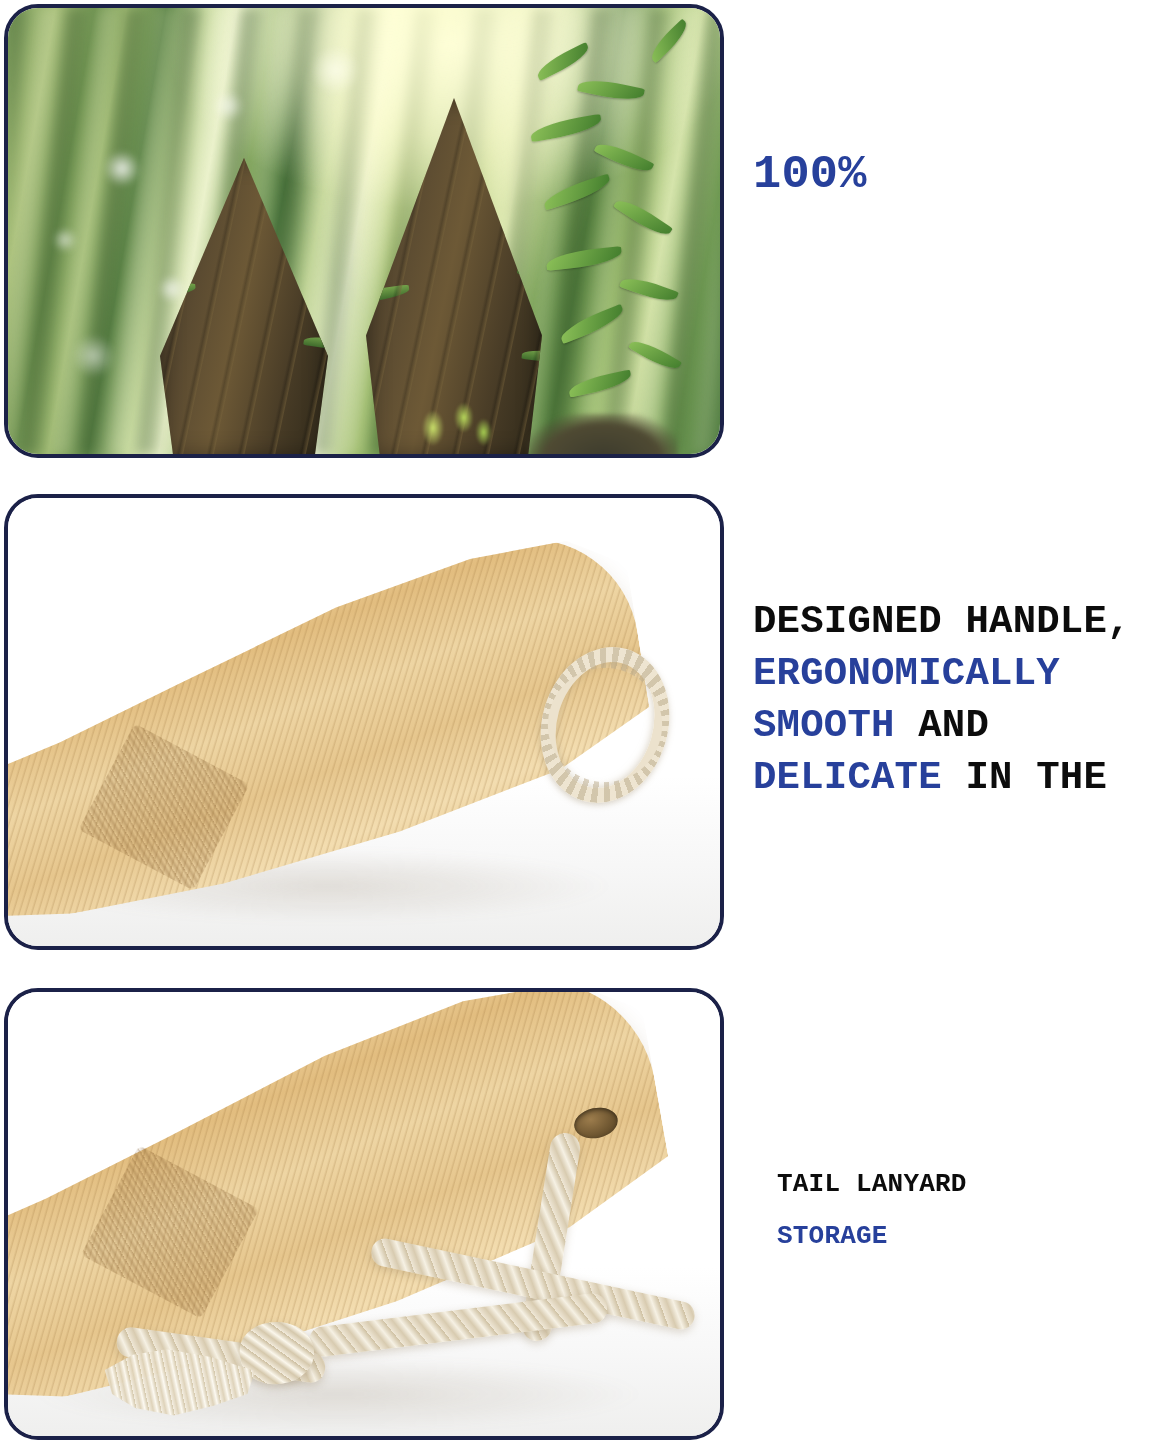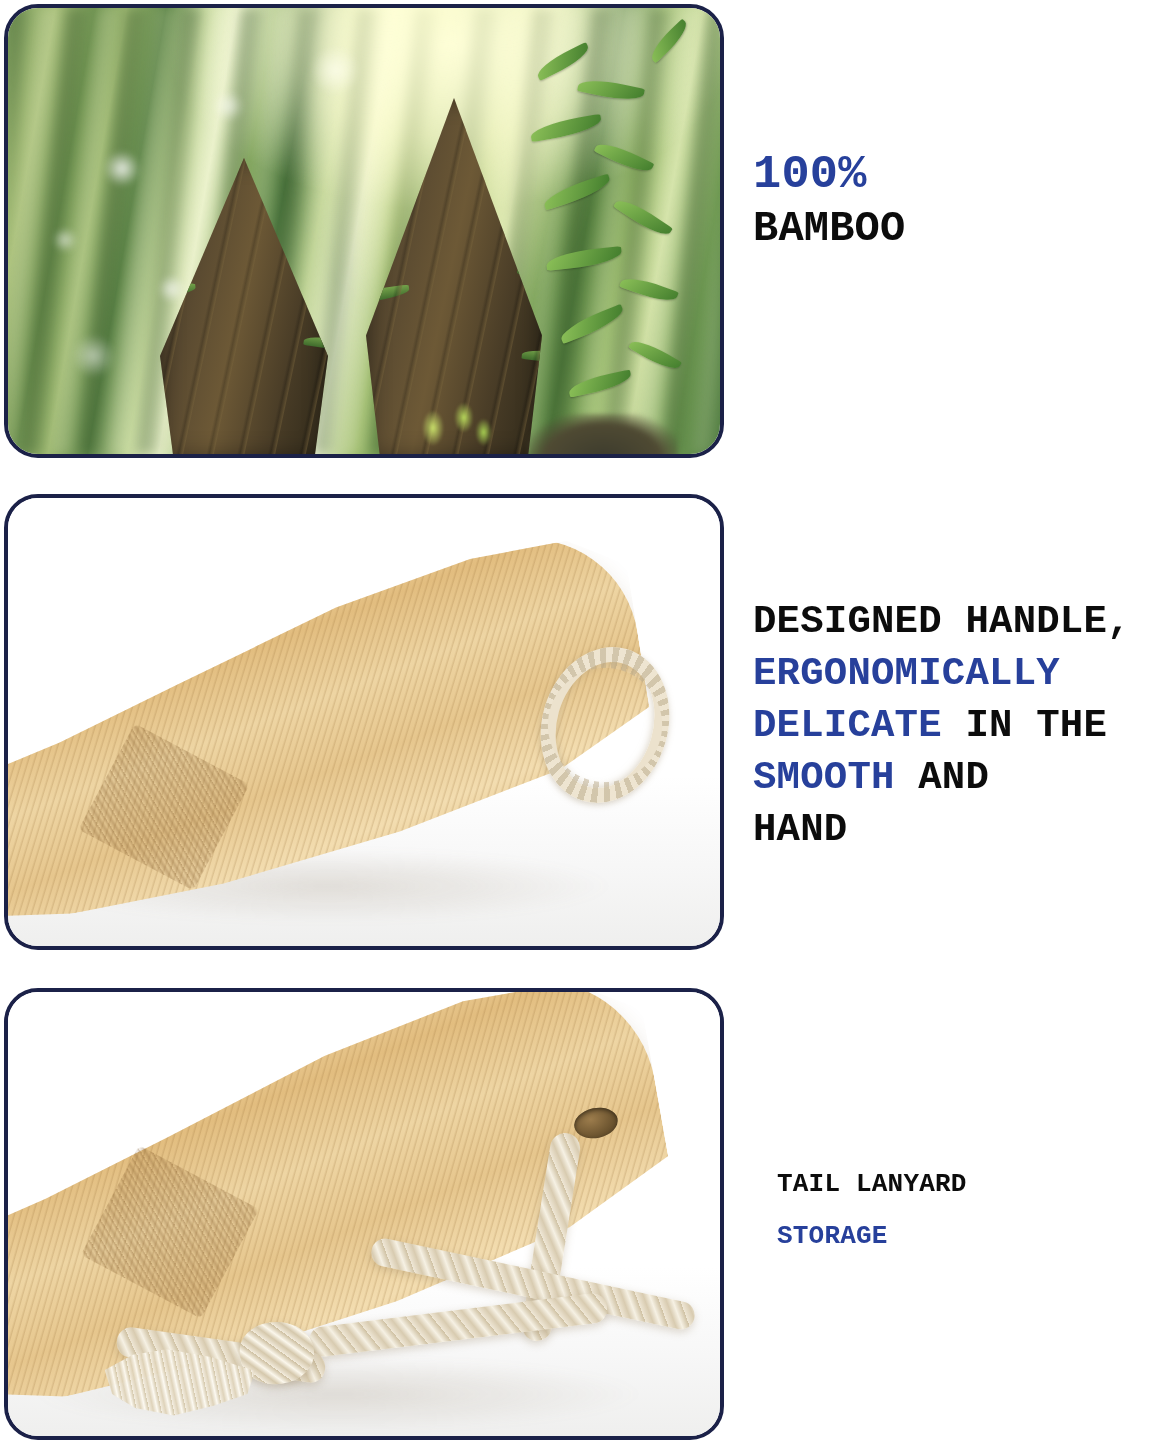--- a/index.html
+++ b/index.html
@@ -348,23 +348,20 @@
           <i class="leaf" style="left:44px;  top:352px; width:64px; height:15px; transform:rotate(-12deg);"></i>
           <i class="leaf" style="left:120px; top:10px;  width:50px; height:14px; transform:rotate(-44deg);"></i>
         </div>
       </div>
     </div>
 
     <div class="caption cap1">
       <span class="ln">
         <span class="blue big">100</span><span class="blue big">%</span>
       </span>
-      <span class="ln">
-        <span class="black">BAMBOO</span>
-      </span>
     </div>
   </div>
 
   <div class="feature">
 
     <div class="panel" id="panel-2">
       <div class="panel-media">
         <div class="studio"></div>
         <div class="shadow-soft" id="shadow-2"></div>
         <div class="handle" id="handle-2"></div>
@@ -374,27 +371,24 @@
     </div>
 
     <div class="caption cap2">
       <span class="ln">
         <span class="black">DESIGNED HANDLE,</span>
       </span>
       <span class="ln">
         <span class="blue">ERGONOMICALLY</span>
       </span>
       <span class="ln">
+        <span class="blue">SMOOTH</span><span class="black"> AND</span>
+      </span>
+      <span class="ln">
         <span class="blue">DELICATE</span><span class="black"> IN THE</span>
-      </span>
-      <span class="ln">
-        <span class="blue">SMOOTH</span><span class="black"> AND</span>
-      </span>
-      <span class="ln">
-        <span class="black">HAND</span>
       </span>
     </div>
   </div>
 
   <div class="feature">
 
     <div class="panel" id="panel-3">
       <div class="panel-media">
         <div class="studio"></div>
         <div class="shadow-soft" id="shadow-3"></div>

